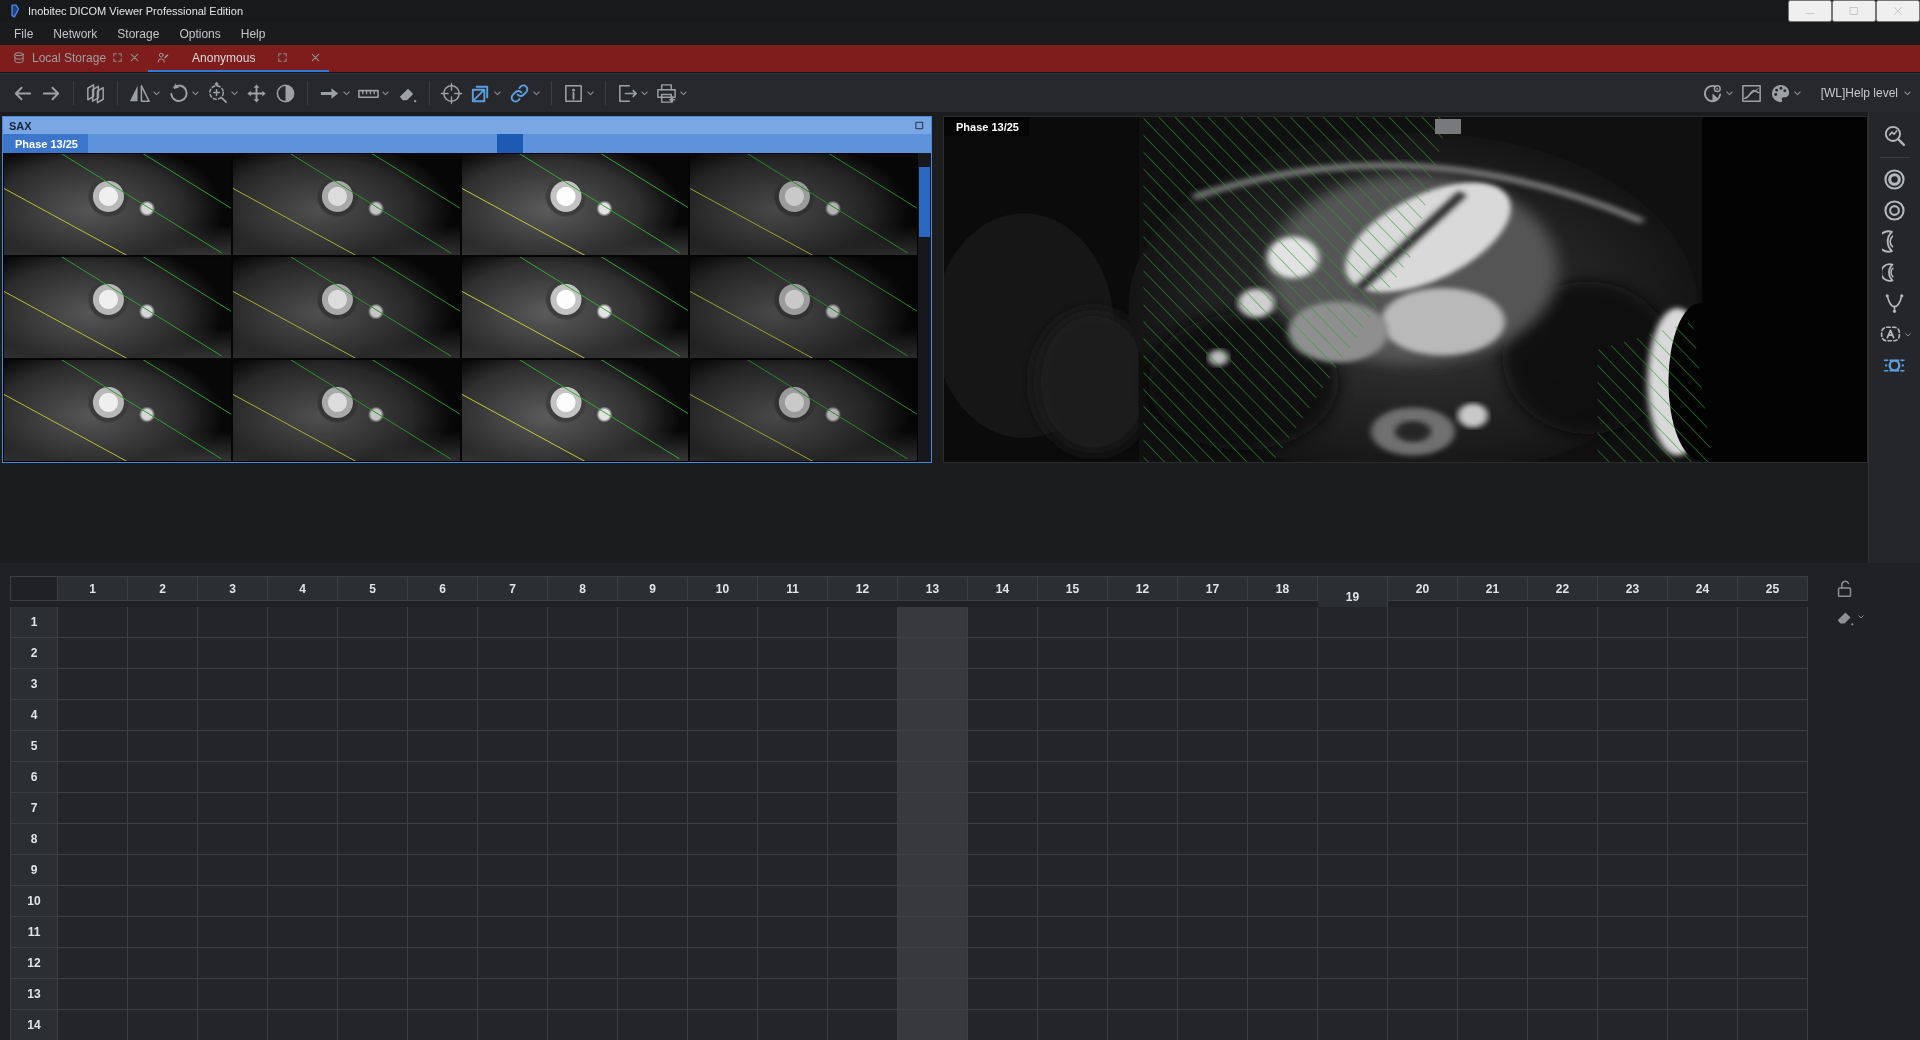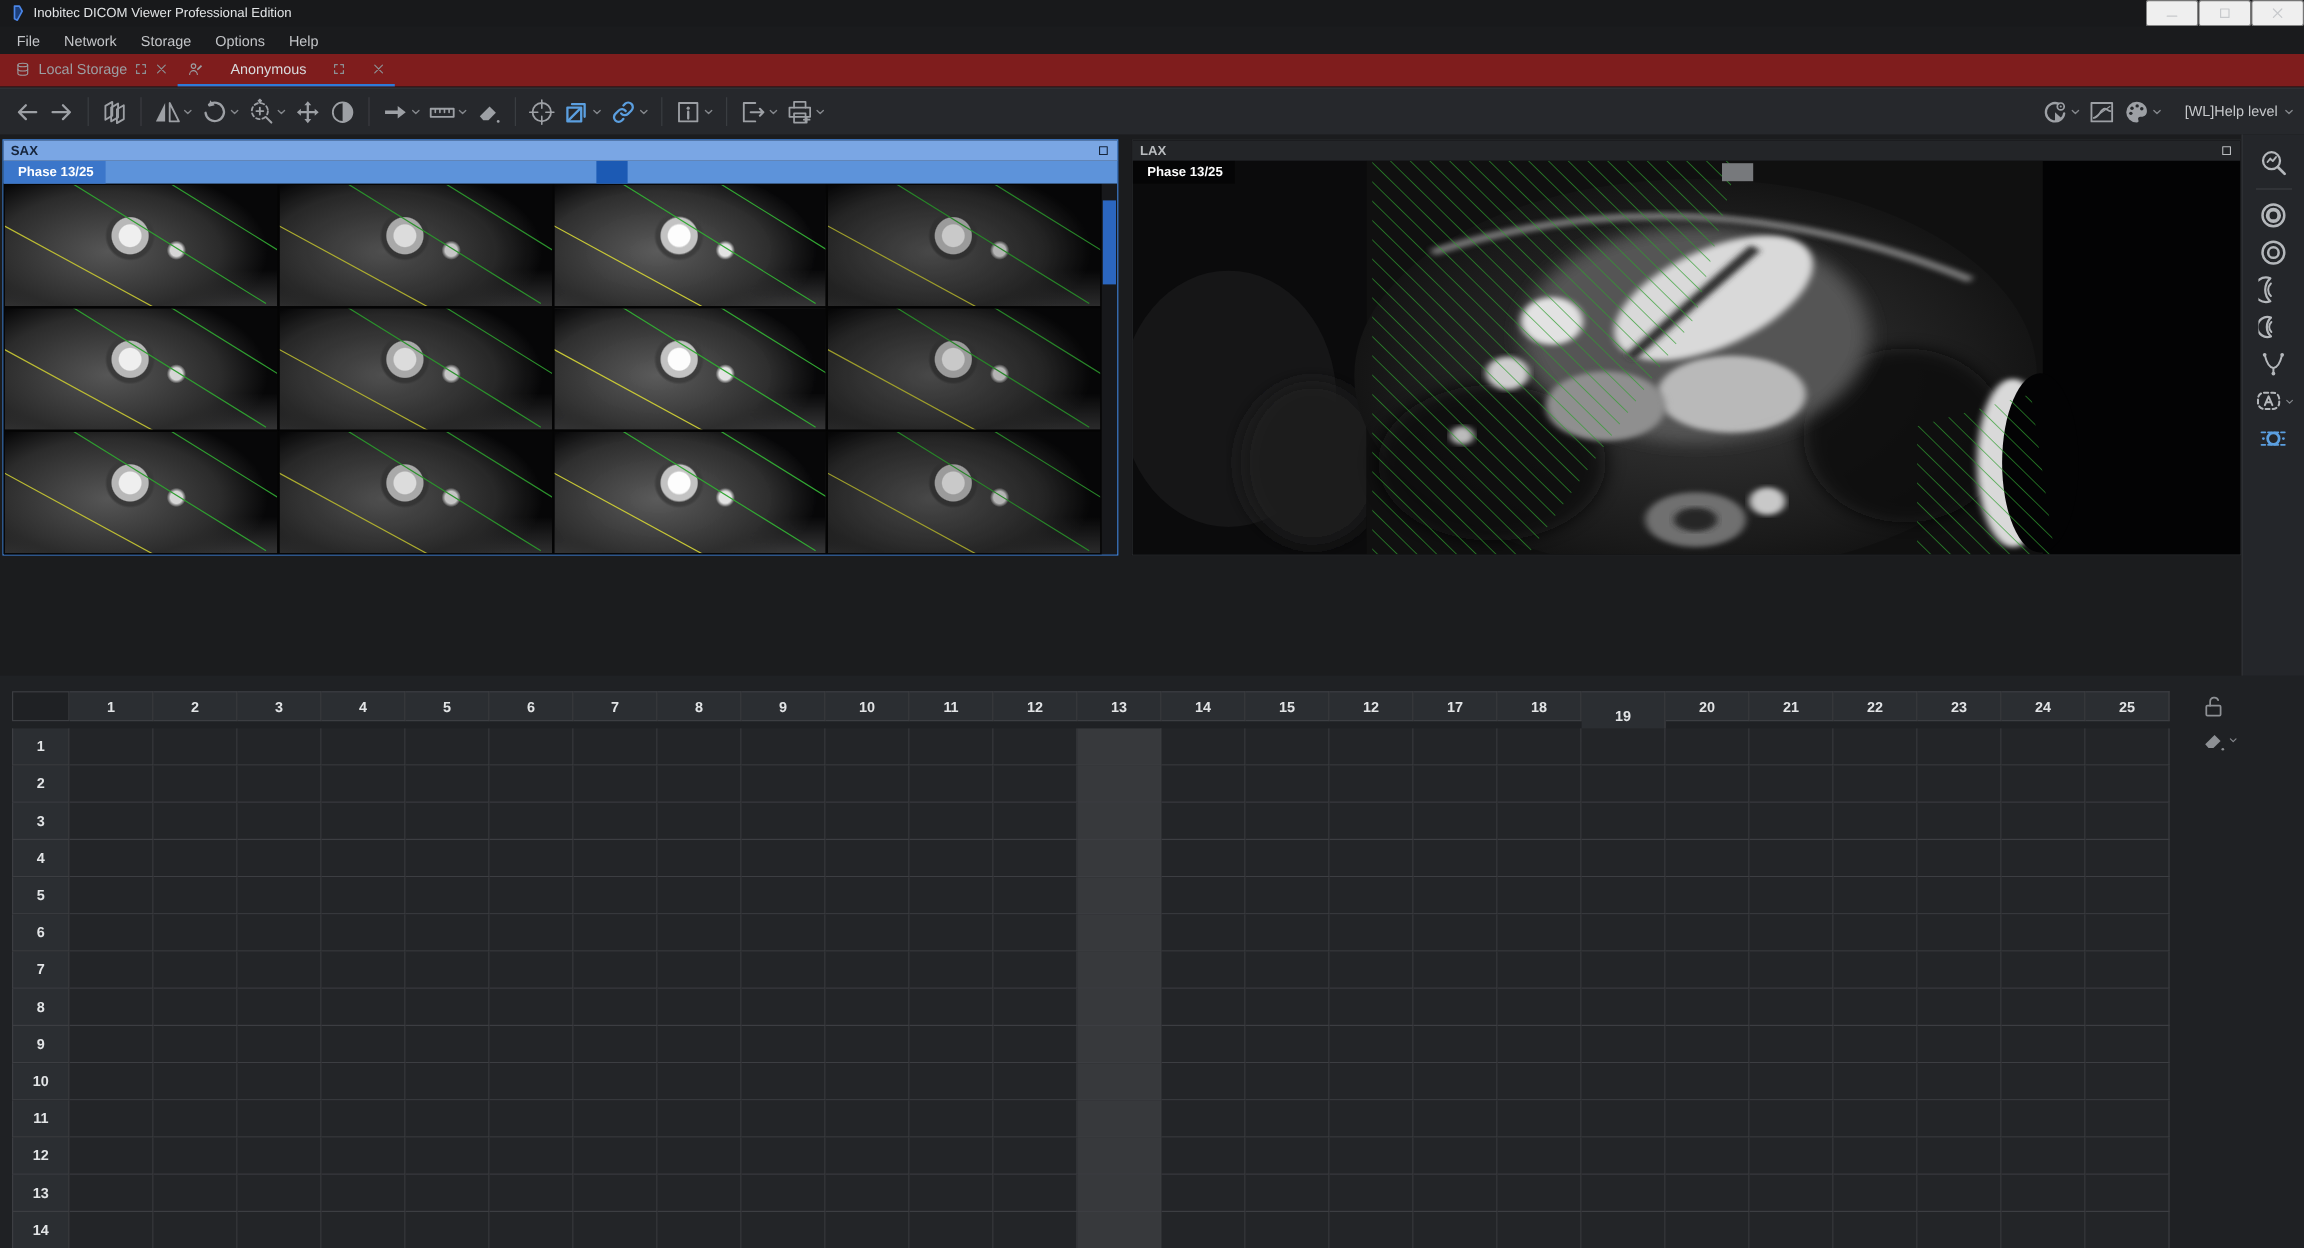--- a/index.html
+++ b/index.html
@@ -564,28 +564,20 @@
           </div>
         </div>
       <div id="sax-vscroll">
         <span class="icon up"></span>
         <div class="vthumb"></div>
       </div>
     </div>
   </div>
 
   <div class="panel" id="lax-panel">
-    <div class="panel-header">
-      <span>LAX</span>
-      <span class="icon maximize-box" id="lax-max">
-          <svg viewBox="0 0 24 24" fill="none" stroke="currentColor" stroke-width="1.6" stroke-linecap="round" stroke-linejoin="round">
-            <rect x="5" y="5" width="14" height="14" stroke-width="2"></rect>
-          </svg>
-        </span>
-    </div>
     <div class="panel-body" id="lax-body">
 
       <svg class="lax" viewBox="0 0 925 430" preserveAspectRatio="none">
         <defs>
           <filter id="b8">
               <feGaussianBlur stdDeviation="8"></feGaussianBlur>
             </filter>
           <filter id="b3">
               <feGaussianBlur stdDeviation="3"></feGaussianBlur>
             </filter>

